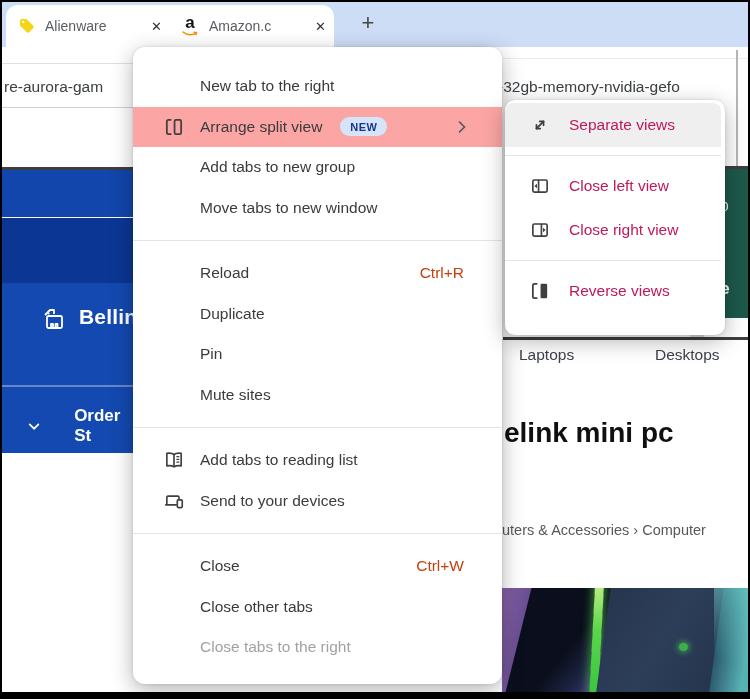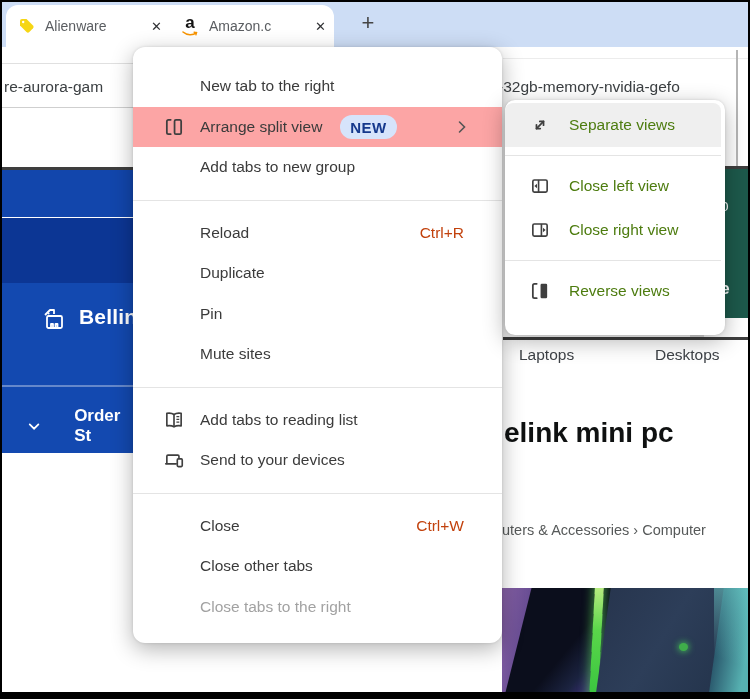--- a/index.html
+++ b/index.html
@@ -74,29 +74,29 @@
   
   .menu { position:absolute; left:133px; top:47px; width:369px; background:#fff; border-radius:12px;
     box-shadow:0 6px 22px rgba(0,0,0,.30), 0 0 3px rgba(0,0,0,.12);
     padding:19px 0 16px 0; font-size:15.5px; color:#3b3b3b; z-index:20; }
   .mi { height:40.5px; display:flex; align-items:center; position:relative; padding-right:38px; cursor:default; }
   .mi .lbl { margin-left:67px; white-space:nowrap; }
   .mi .shortcut { margin-left:auto; color:#c2410c; }
   .mi.hl { background:#fca5a5; }
   .mi.disabled { color:#a2a2a2; }
   .mi .mi-icon { position:absolute; left:30px; top:50%; transform:translateY(-50%); width:22px; height:22px; }
-  .badge { margin-left:18px; background:#d6e4fb; color:#15388c; font-weight:700; font-size:15px;
+  .badge { margin-left:18px; background:#d6e4fb; color:#15388c; font-weight:700; font-size:11px;
     padding:4px 10px 3px; border-radius:12px; letter-spacing:.4px; }
   .chev { position:absolute; right:36px; top:50%; transform:translateY(-50%); }
   .sep { height:1px; background:#e4e4e4; margin:12px 0; }
 
   
   .submenu { position:absolute; left:505px; top:100px; width:220px; background:#fff; border-radius:10px;
     box-shadow:0 6px 22px rgba(0,0,0,.30), 0 0 3px rgba(0,0,0,.12);
-    padding:3px 4px 22px 0; font-size:15.5px; color:#4d7c0f; z-index:30; }
+    padding:3px 4px 22px 0; font-size:15.5px; color:#be185d; z-index:30; }
   .smi { height:44px; display:flex; align-items:center; position:relative; cursor:default; }
   .smi .lbl { margin-left:64px; white-space:nowrap; }
   .smi.hl { background:#efefef; border-radius:8px 8px 0 0; }
   .smi .mi-icon { position:absolute; left:24px; top:50%; transform:translateY(-50%); width:22px; height:22px; }
   .submenu .sep { margin:8px 0; }
 </style>
 </head>
 <body>
 
 <div class="screen">
@@ -192,20 +192,23 @@
       </svg>
       <span class="lbl">Arrange split view</span>
       <span class="badge">NEW</span>
       <svg class="chev" width="8" height="13" viewBox="0 0 8 13" fill="none" stroke="#555" stroke-width="1.6" stroke-linecap="round">
           <path d="M1.5 1.5 L6.5 6.5 L1.5 11.5"></path>
         </svg>
     </div>
     <div class="mi">
       <span class="lbl">Add tabs to new group</span>
     </div>
+    <div class="mi">
+      <span class="lbl">Move tabs to new window</span>
+    </div>
     <div class="sep"></div>
     <div class="mi">
       <span class="lbl">Reload</span>
       <span class="shortcut">Ctrl+R</span>
     </div>
     <div class="mi">
       <span class="lbl">Duplicate</span>
     </div>
     <div class="mi">
       <span class="lbl">Pin</span>

